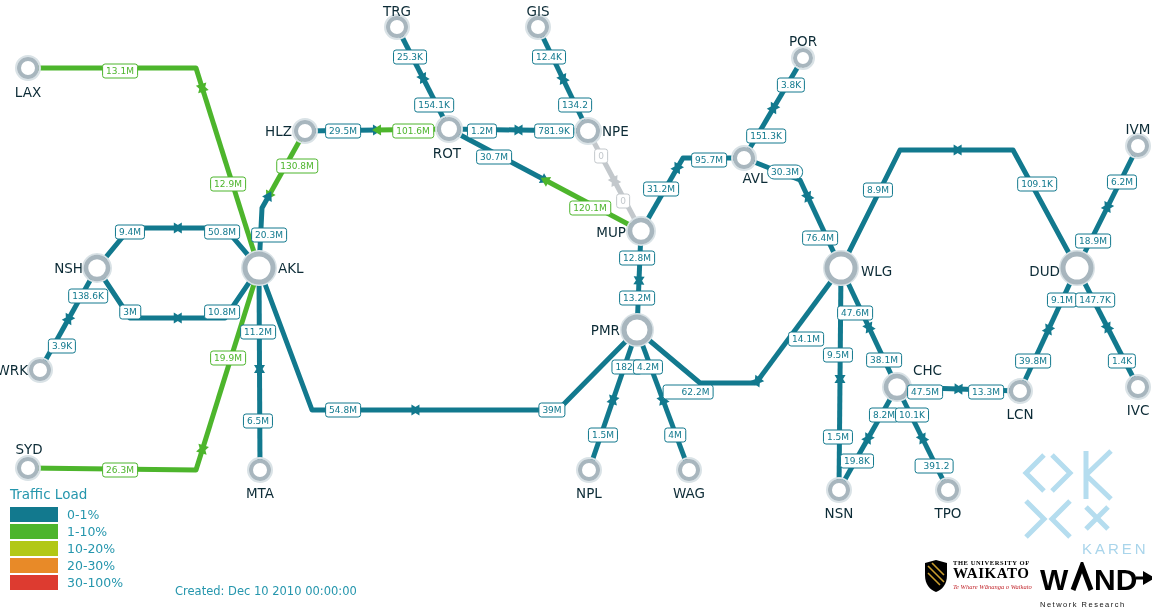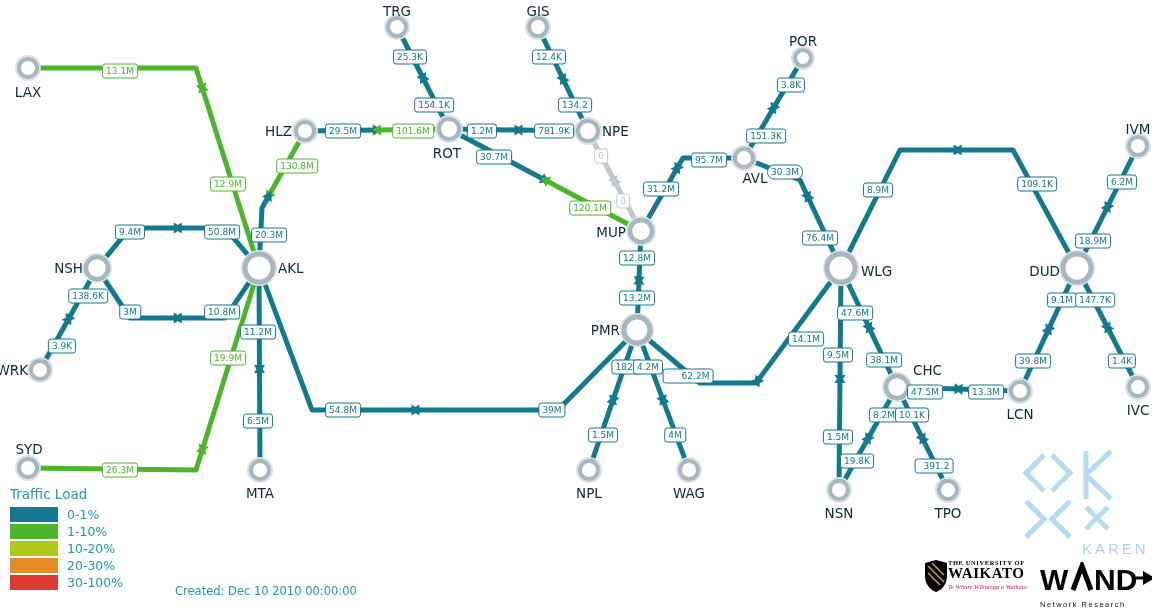--- a/index.html
+++ b/index.html
@@ -10,21 +10,21 @@
   #map svg.canvas{position:absolute;left:0;top:0}
   .linklabel{position:absolute;transform:translate(-50%,-50%);font-size:9px;line-height:1;
     padding:2px 3px;background:#fff;border:1px solid;border-radius:3px;white-space:nowrap;z-index:3}
   .nodelabel{font-size:13.5px;font-family:"DejaVu Sans",sans-serif}
   .legend{position:absolute;left:10px;top:486px;z-index:4}
   .legend-title{font-size:13.5px;margin-bottom:5px}
   .legend-row{display:flex;align-items:center;margin-bottom:2px}
   .legend-swatch{width:48px;height:15px}
   .legend-label{margin-left:9px;font-size:12.5px}
   .created{position:absolute;left:175px;top:584px;font-size:11.5px;z-index:4}
-  .waikato{position:absolute;left:924px;top:559px;display:flex;align-items:flex-start;z-index:4}
+  .waikato{position:absolute;left:924px;top:559px;display:flex;align-items:flex-start;gap:5px;z-index:4}
   .wk-text{display:flex;flex-direction:column}
   .wk-line1{font-family:"Liberation Serif",serif;font-size:6.5px;font-weight:700;letter-spacing:.6px;color:#000}
   .wk-line2{font-family:"Liberation Serif",serif;font-size:15px;font-weight:700;letter-spacing:.5px;color:#000;line-height:1.05}
   .wk-tagline{font-family:"Liberation Serif",serif;font-style:italic;font-size:6.5px;color:#c2272d;margin-top:1px}
   .wand{position:absolute;left:1040px;top:562px;z-index:4}
   .wand-big{font-family:"Liberation Sans",sans-serif;font-size:30px;font-weight:bold;fill:#000}
   .wand-sub{font-size:7.5px;letter-spacing:1.5px;color:#111;font-family:"Liberation Sans",sans-serif}
   .karen-art{position:absolute;left:1014px;top:449px;z-index:1}
   .karen-text{position:absolute;left:1082px;top:540px;font-size:15px;letter-spacing:3px;z-index:4;
     font-family:"Liberation Sans",sans-serif}
@@ -315,21 +315,21 @@
       <div class="linklabel" style="left: 88px; top: 296px; color: rgb(18, 121, 142); border-color: rgb(18, 121, 142);">138.6K</div>
       <div class="linklabel" style="left: 62px; top: 346px; color: rgb(18, 121, 142); border-color: rgb(18, 121, 142);">3.9K</div>
       <div class="linklabel" style="left: 258px; top: 332px; color: rgb(18, 121, 142); border-color: rgb(18, 121, 142);">11.2M</div>
       <div class="linklabel" style="left: 258px; top: 421px; color: rgb(18, 121, 142); border-color: rgb(18, 121, 142);">6.5M</div>
       <div class="linklabel" style="left: 343px; top: 410px; color: rgb(18, 121, 142); border-color: rgb(18, 121, 142);">54.8M</div>
       <div class="linklabel" style="left: 552px; top: 410px; color: rgb(18, 121, 142); border-color: rgb(18, 121, 142);">39M</div>
       <div class="linklabel" style="left: 627px; top: 367px; color: rgb(18, 121, 142); border-color: rgb(18, 121, 142);">182K</div>
       <div class="linklabel" style="left: 603px; top: 435px; color: rgb(18, 121, 142); border-color: rgb(18, 121, 142);">1.5M</div>
       <div class="linklabel" style="left: 648px; top: 367px; color: rgb(18, 121, 142); border-color: rgb(18, 121, 142);">4.2M</div>
       <div class="linklabel" style="left: 675px; top: 435px; color: rgb(18, 121, 142); border-color: rgb(18, 121, 142);">4M</div>
-      <div class="linklabel" style="left: 688px; top: 376px; color: rgb(18, 121, 142); border-color: rgb(18, 121, 142); padding-left: 18px;">62.2M</div>
+      <div class="linklabel" style="left: 688px; top: 392px; color: rgb(18, 121, 142); border-color: rgb(18, 121, 142); padding-left: 18px;">62.2M</div>
       <div class="linklabel" style="left: 806px; top: 339px; color: rgb(18, 121, 142); border-color: rgb(18, 121, 142);">14.1M</div>
       <div class="linklabel" style="left: 838px; top: 355px; color: rgb(18, 121, 142); border-color: rgb(18, 121, 142);">9.5M</div>
       <div class="linklabel" style="left: 838px; top: 437px; color: rgb(18, 121, 142); border-color: rgb(18, 121, 142);">1.5M</div>
       <div class="linklabel" style="left: 855px; top: 313px; color: rgb(18, 121, 142); border-color: rgb(18, 121, 142);">47.6M</div>
       <div class="linklabel" style="left: 884px; top: 360px; color: rgb(18, 121, 142); border-color: rgb(18, 121, 142);">38.1M</div>
       <div class="linklabel" style="left: 884px; top: 415px; color: rgb(18, 121, 142); border-color: rgb(18, 121, 142);">8.2M</div>
       <div class="linklabel" style="left: 857px; top: 461px; color: rgb(18, 121, 142); border-color: rgb(18, 121, 142);">19.8K</div>
       <div class="linklabel" style="left: 912px; top: 415px; color: rgb(18, 121, 142); border-color: rgb(18, 121, 142);">10.1K</div>
       <div class="linklabel" style="left: 934px; top: 466px; color: rgb(18, 121, 142); border-color: rgb(18, 121, 142); padding-left: 8px;">391.2</div>
       <div class="linklabel" style="left: 925px; top: 392px; color: rgb(18, 121, 142); border-color: rgb(18, 121, 142);">47.5M</div>

